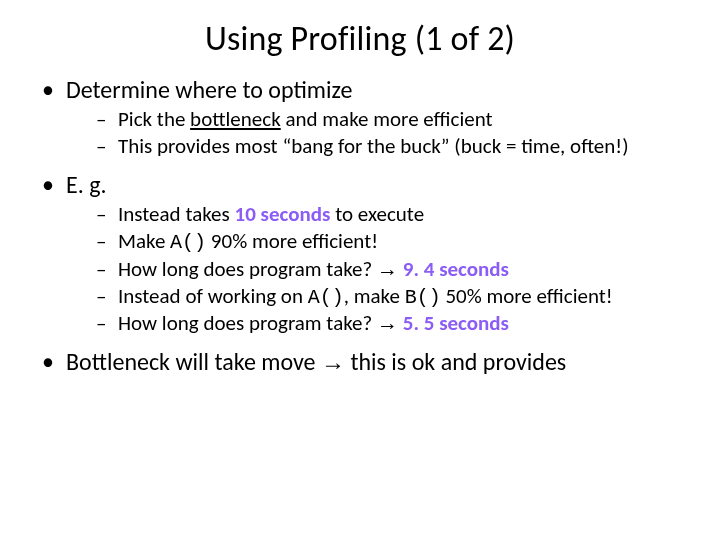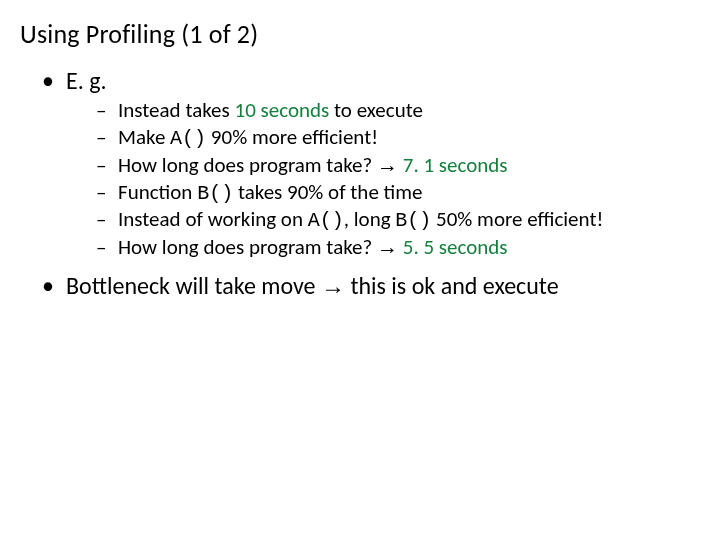--- a/index.html
+++ b/index.html
@@ -11,21 +11,22 @@
     font-family: "Calibri", "Segoe UI", Arial, sans-serif;
     color: #000;
   }
   .slide {
     box-sizing: border-box;
     width: 720px;
     height: 540px;
     padding: 18px 20px 10px 20px;
   }
   .title {
-    font-size: 26px;
+    text-align: center;
+    font-size: 34px;
     font-weight: 400;
     margin: 0 0 16px 0;
     letter-spacing: 0.2px;
   }
   ul.l1 {
     list-style: none;
     margin: 0;
     padding: 0 0 0 22px;
   }
   ul.l1 > li {
@@ -53,54 +54,62 @@
     padding-left: 22px;
     line-height: 1.28;
   }
   ul.l2 > li::before {
     content: "–";
     position: absolute;
     left: 0;
     top: 0;
   }
   .u { text-decoration: underline; }
-  .red { color: #15803d; }
+  .red { color: #8b5cf6; font-weight: bold; }
   .code { font-family: "Courier New", monospace; font-size: 20px; }
   .arrow { font-family: Arial, sans-serif; }
   .gap-top { margin-top: 18px; }
 </style>
 </head>
 <body>
 
 <div class="slide">
   <h1 class="title">Using Profiling (1 of 2)</h1>
 
   <ul class="l1">
+    <li>
+      <span>Determine where to optimize</span>
+      <ul class="l2">
+        <li>
+          <span>Pick the </span><span class="u">bottleneck</span><span> and make more efficient</span>
+        </li>
+        <li>
+          <span>This provides most “bang for the buck” (buck = time, often!)</span>
+        </li>
+      </ul>
+    </li>
 
     <li>
       <span>E. g.</span>
       <ul class="l2">
         <li>
           <span>Instead takes </span><span class="red">10 seconds</span><span> to execute</span>
         </li>
         <li>
           <span>Make </span><span class="code">A()</span><span> 90% more efficient!</span>
         </li>
         <li>
-          <span>How long does program take? </span><span class="arrow">→</span><span class="red"> 7. 1 seconds</span>
+          <span>How long does program take? </span><span class="arrow">→</span><span class="red"> 9. 4 seconds</span>
         </li>
         <li>
-          <span>Function </span><span class="code">B()</span><span> takes 90% of the time</span>
-        </li>
-        <li>
-          <span>Instead of working on </span><span class="code">A()</span><span>, long </span><span class="code">B()</span><span> 50% more efficient!</span>
+          <span>Instead of working on </span><span class="code">A()</span><span>, make </span><span class="code">B()</span><span> 50% more efficient!</span>
         </li>
         <li>
           <span>How long does program take? </span><span class="arrow">→</span><span class="red"> 5. 5 seconds</span>
         </li>
       </ul>
     </li>
 
     <li class="gap-top">
-      <span>Bottleneck will take move </span><span class="arrow">→</span><span> this is ok and execute</span>
+      <span>Bottleneck will take move </span><span class="arrow">→</span><span> this is ok and provides</span>
     </li>
   </ul>
 </div>
 
 </body></html>

